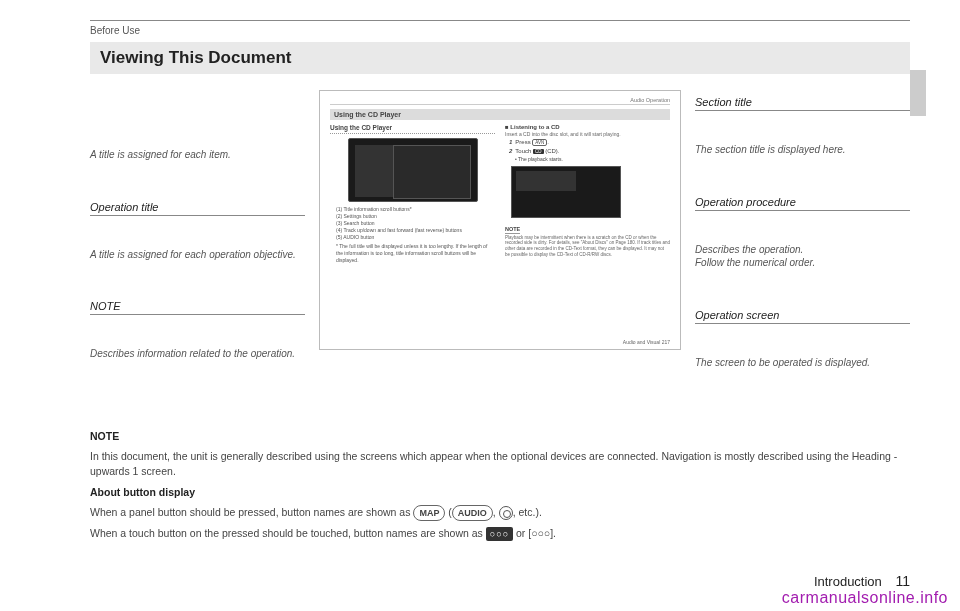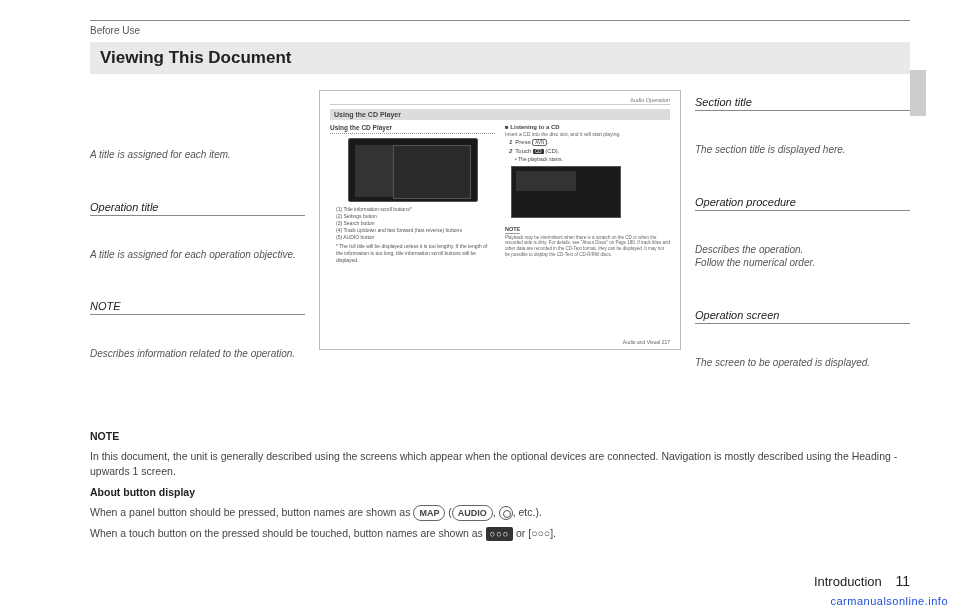--- a/index.html
+++ b/index.html
@@ -163,22 +163,22 @@
       right: 50px;
       font-size: 13px;
       color: #222;
       margin-left: 41px;
     }
     .footer-row .pg { font-weight: 400; margin-left: 10px; font-size: 14px; }
     .watermark {
       position: absolute;
       bottom: 4px;
       right: 12px;
-      font-size: 11px;
-      color: #1d4ed8;
+      font-size: 16px;
+      color: #a21caf;
       letter-spacing: 0.5px;
       font-weight: 400;
       pointer-events: none;
     }
   </style>
 </head>
 <body>
 
 <div class="page">
   <div class="top-rule"></div>

